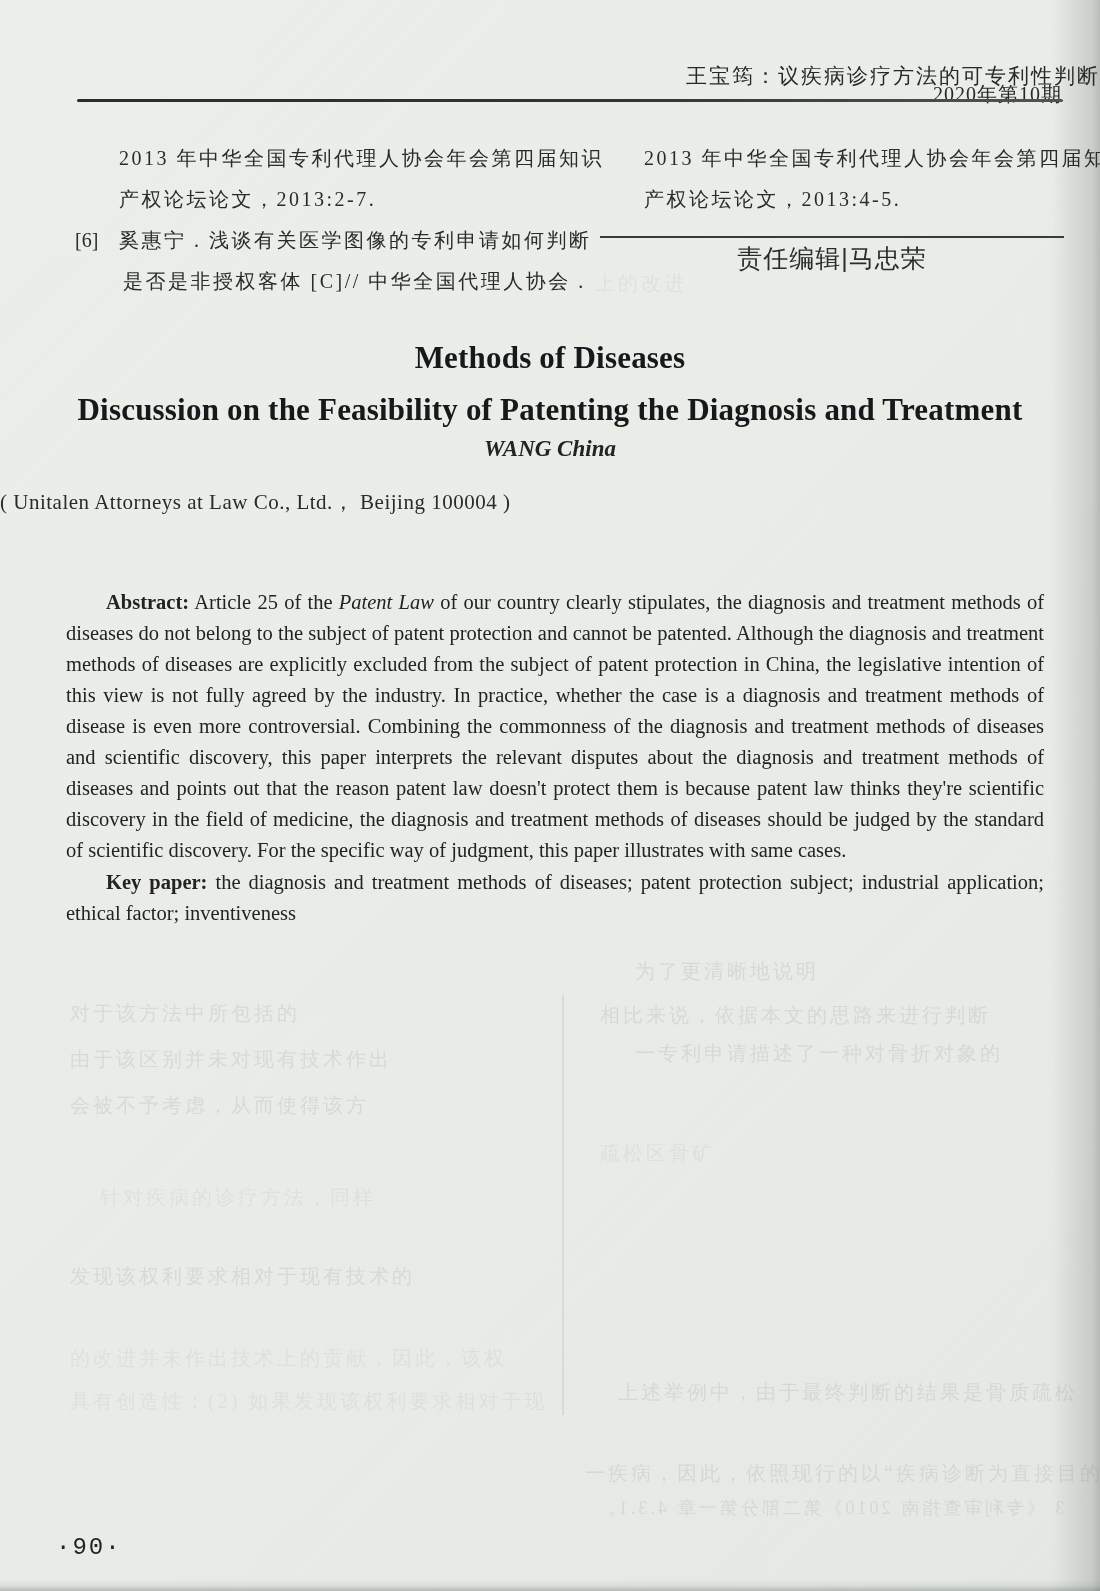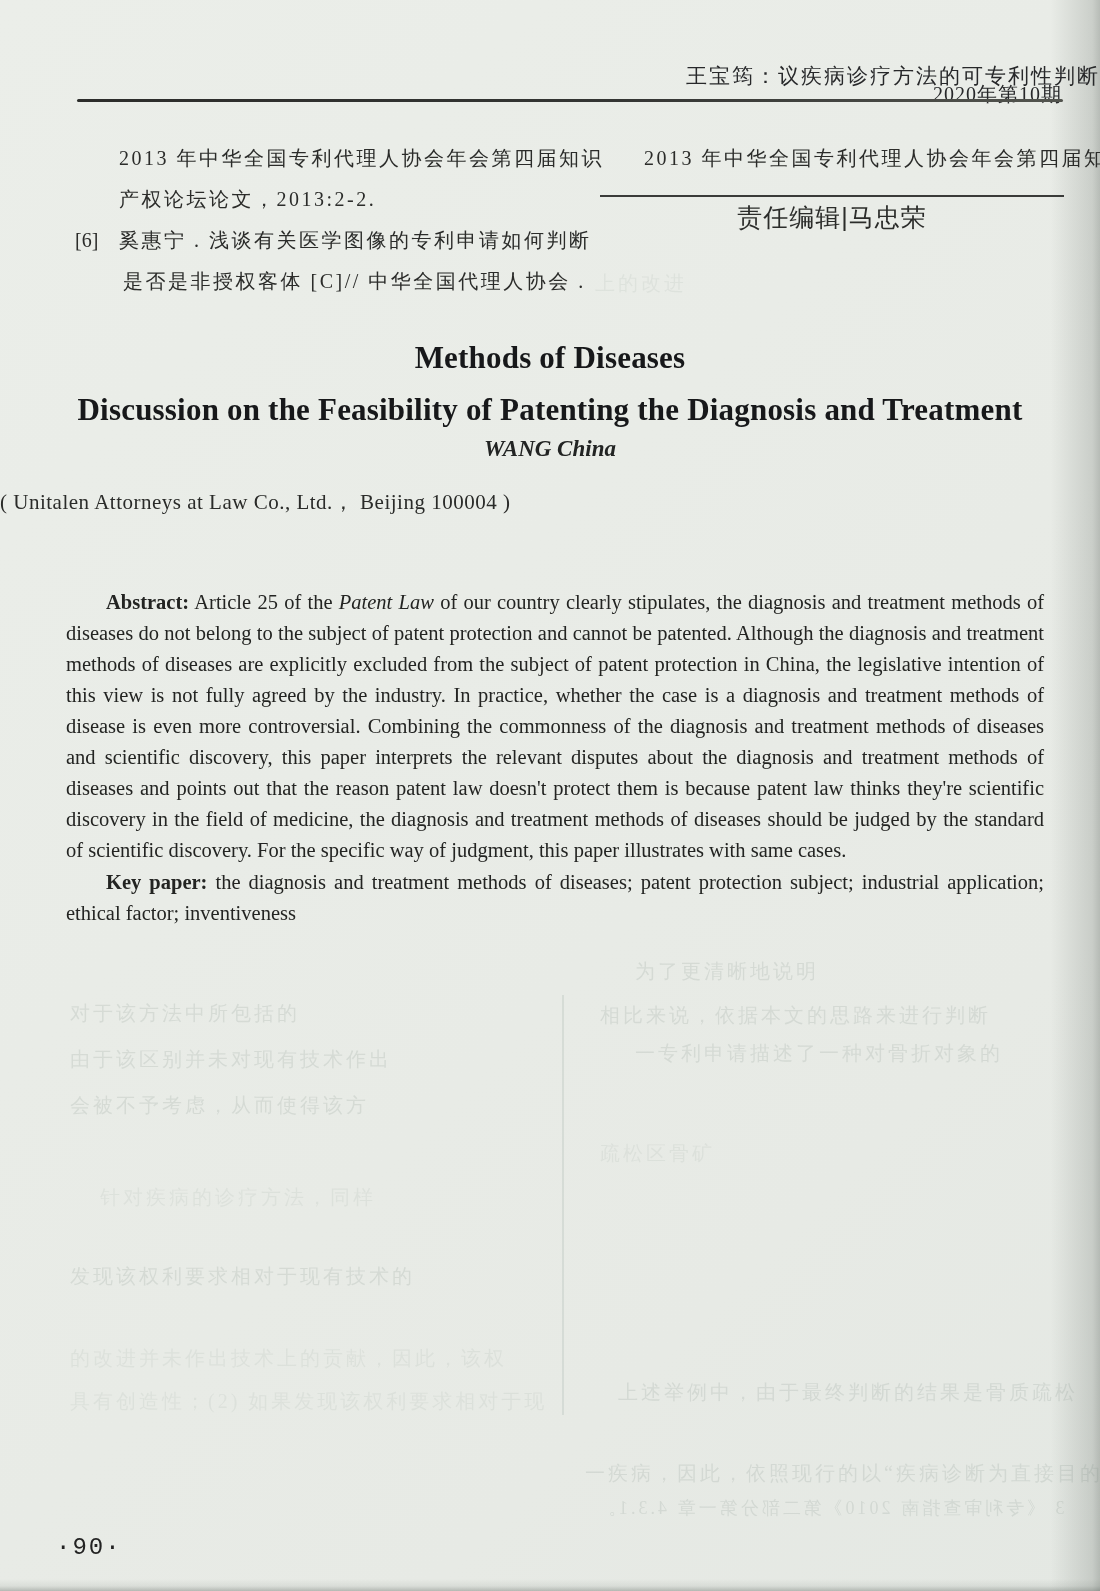--- a/index.html
+++ b/index.html
@@ -201,30 +201,31 @@
   <span class="bleed" style="left:585px; top:1460px;">一疾病，因此，依照现行的以“疾病诊断为直接目的”</span>
   <span class="bleed mir" style="left:595px; top:1496px; font-size:18px;">3 《专利审查指南 2010》第二部分第一章 4.3.1。</span>
   <div class="bleed-divider"></div>
 
   <div class="running-head">王宝筠：议疾病诊疗方法的可专利性判断</div>
   <div class="issue-label">2020年第10期</div>
   <div class="header-rule"></div>
 
   <div class="refs-left">
     <div class="ref-cont">2013 年中华全国专利代理人协会年会第四届知识</div>
-    <div class="ref-cont">产权论坛论文，2013:2-2.</div>
+    <div class="ref-cont">产权论坛论文，2013:2-7.</div>
     <div class="ref-item">
       <span class="ref-marker">[6]</span>
       <span class="ref-body">奚惠宁 . 浅谈有关医学图像的专利申请如何判断</span>
     </div>
     <div class="ref-cont" style="padding-left:48px;">是否是非授权客体 [C]// 中华全国代理人协会 .</div>
   </div>
 
   <div class="refs-right">
     <div class="ref-cont">2013 年中华全国专利代理人协会年会第四届知识</div>
+    <div class="ref-cont">产权论坛论文，2013:4-5.</div>
     <div class="editor-rule"></div>
     <div class="editor-credit">责任编辑|马忠荣</div>
   </div>
 
   <h1 class="article-title" style="margin:0;">
     <span style="display:block;">Methods of Diseases</span>
     <span style="display:block;">Discussion on the Feasibility of Patenting the Diagnosis and Treatment</span>
   </h1>
   <div class="author-name">WANG China</div>
   <div class="affiliation">( Unitalen Attorneys at Law Co., Ltd.， Beijing 100004 )</div>

